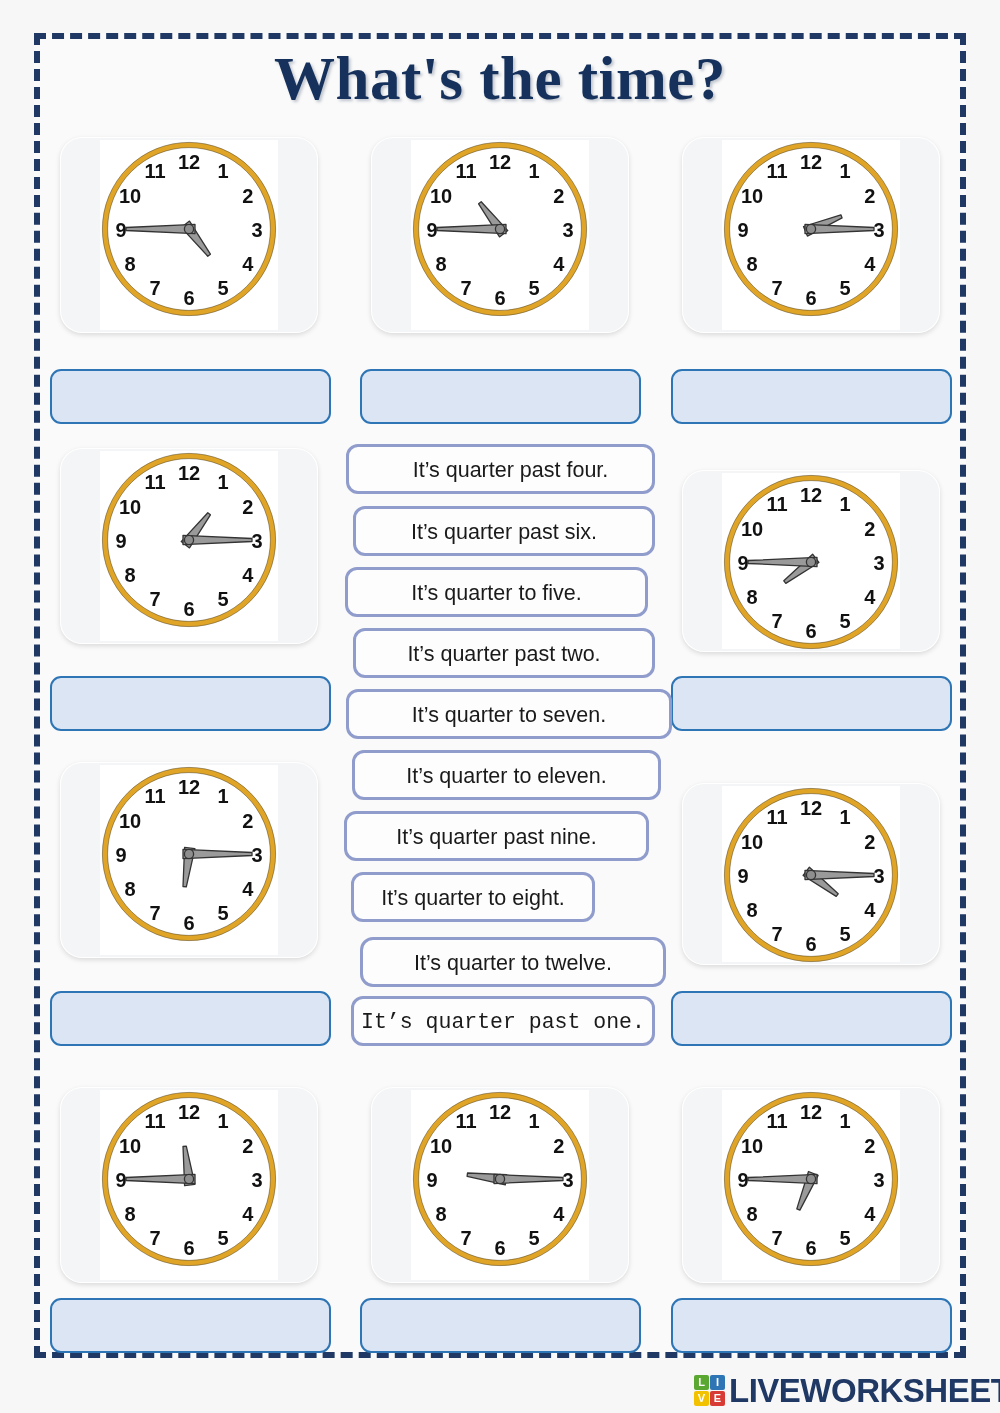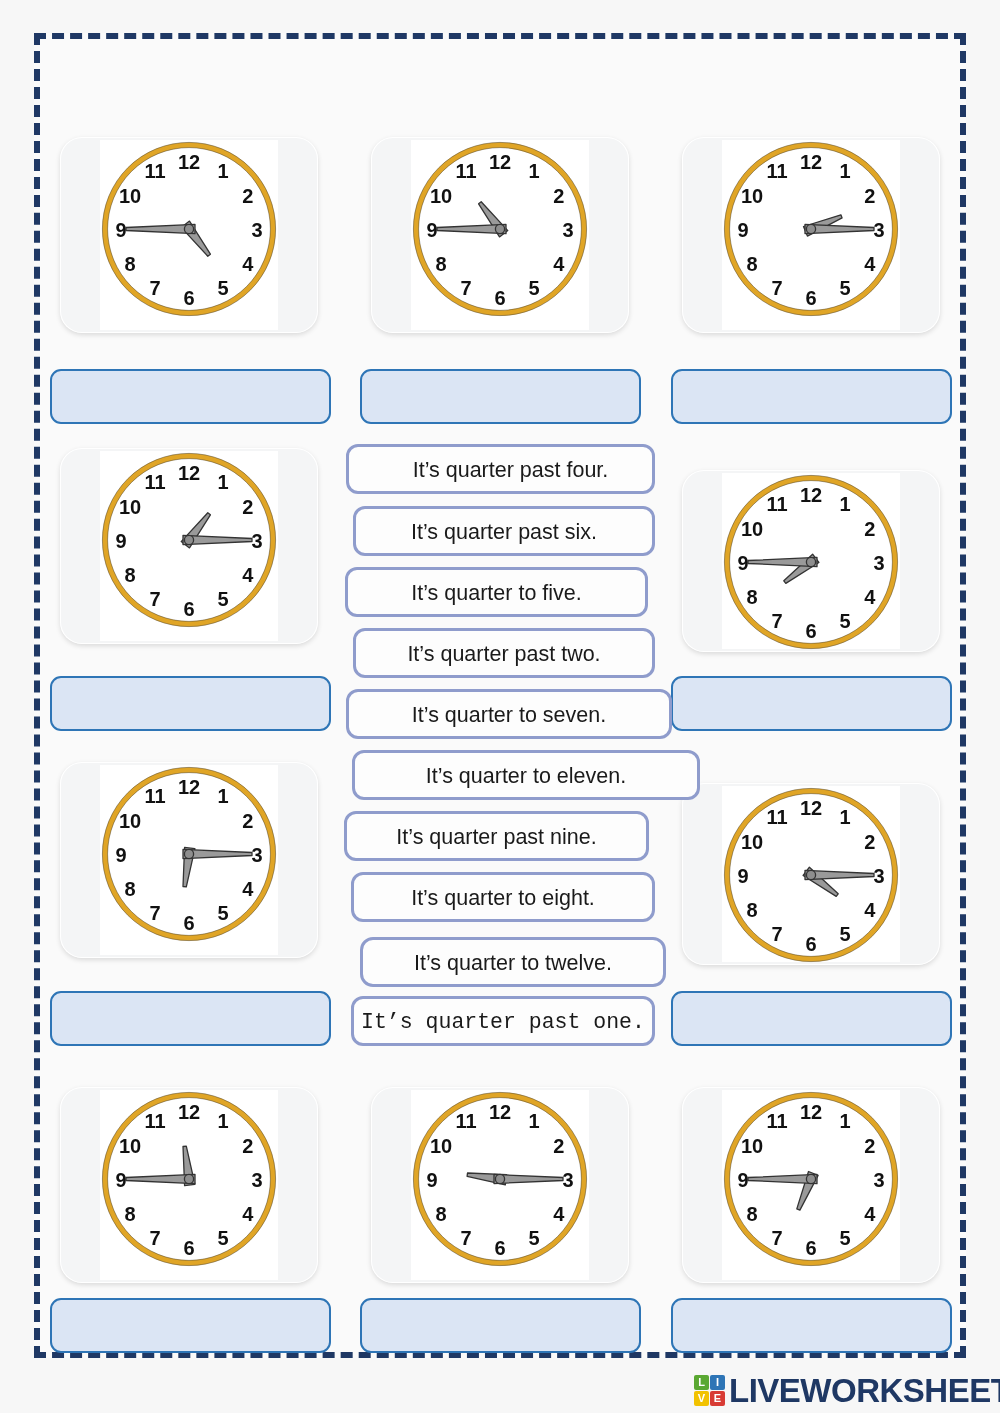--- a/index.html
+++ b/index.html
@@ -124,20 +124,21 @@
     color: #1f3864;
   }
 </style>
 </head>
 <body>
 
 <div id="sheet">
 
   <div id="frame"></div>
 
+  <div id="title">What's the time?</div>
 
   <div id="clock-layer">
       <div class="clock-card" style="left: 60px; top: 137px; width: 258px; height: 196px;">
         <div class="clock-inner" style="width: 178px; height: 190px;">
           <svg class="clock-svg" width="178" height="178" viewBox="0 0 178 178">
             <circle cx="89" cy="89" r="84" fill="#ffffff" stroke="#e0a526" stroke-width="5.5"></circle>
             <circle cx="89" cy="89" r="81.4" fill="none" stroke="#3a3a3a" stroke-width="0.8" opacity="0.55"></circle>
             <circle cx="89" cy="89" r="86.6" fill="none" stroke="#3a3a3a" stroke-width="0.8" opacity="0.55"></circle>
             <text x="89.0" y="28.5" text-anchor="middle" font-family="Liberation Sans, sans-serif" font-size="20" font-weight="bold" fill="#111111">12</text>
             <text x="123.0" y="37.6" text-anchor="middle" font-family="Liberation Sans, sans-serif" font-size="20" font-weight="bold" fill="#111111">1</text>
@@ -385,23 +386,23 @@
       <input type="text" class="answer-box" placeholder="" style="left: 50px; top: 1298px; width: 281px; height: 55px;">
       <input type="text" class="answer-box" placeholder="" style="left: 360px; top: 1298px; width: 281px; height: 55px;">
       <input type="text" class="answer-box" placeholder="" style="left: 671px; top: 1298px; width: 281px; height: 55px;">
     </div>
   <div id="option-layer">
       <div class="option" style="left: 346px; top: 444px; width: 309px; padding-left: 20px;">It’s quarter past four.</div>
       <div class="option" style="left: 353px; top: 506px; width: 302px;">It’s quarter past six.</div>
       <div class="option" style="left: 345px; top: 567px; width: 303px;">It’s quarter to five.</div>
       <div class="option" style="left: 353px; top: 628px; width: 302px; border-radius: 12px;">It’s quarter past two.</div>
       <div class="option" style="left: 346px; top: 689px; width: 326px;">It’s quarter to seven.</div>
-      <div class="option" style="left: 352px; top: 750px; width: 348px;">It’s quarter to eleven.</div>
+      <div class="option" style="left: 352px; top: 750px; width: 309px;">It’s quarter to eleven.</div>
       <div class="option" style="left: 344px; top: 811px; width: 305px; text-align: center;">It’s quarter past nine.</div>
-      <div class="option" style="left: 351px; top: 872px; width: 304px;">It’s quarter to eight.</div>
+      <div class="option" style="left: 351px; top: 872px; width: 244px;">It’s quarter to eight.</div>
       <div class="option" style="left: 360px; top: 937px; width: 306px; border-radius: 13px;">It’s quarter to twelve.</div>
       <div class="option" style="left: 351px; top: 996px; width: 304px; font-family: Liberation Mono, monospace;">It’s quarter past one.</div>
     </div>
 
   <div id="footer-logo">
     <div class="logo-grid" id="logo-grid">
         <div class="logo-tile" style="background: rgb(90, 168, 50);">L</div>
         <div class="logo-tile" style="background: rgb(46, 117, 182);">I</div>
         <div class="logo-tile" style="background: rgb(242, 194, 0);">V</div>
         <div class="logo-tile" style="background: rgb(216, 59, 52);">E</div>

